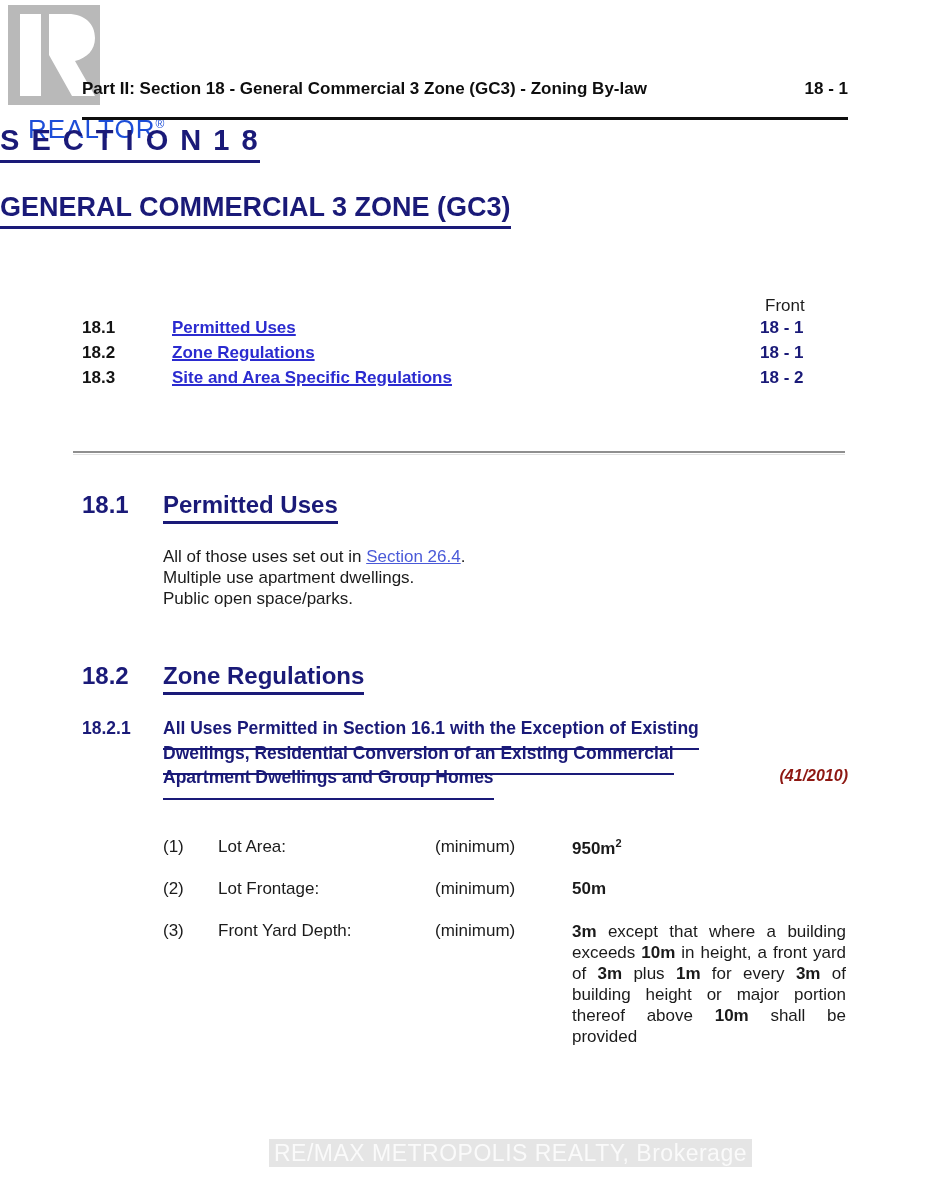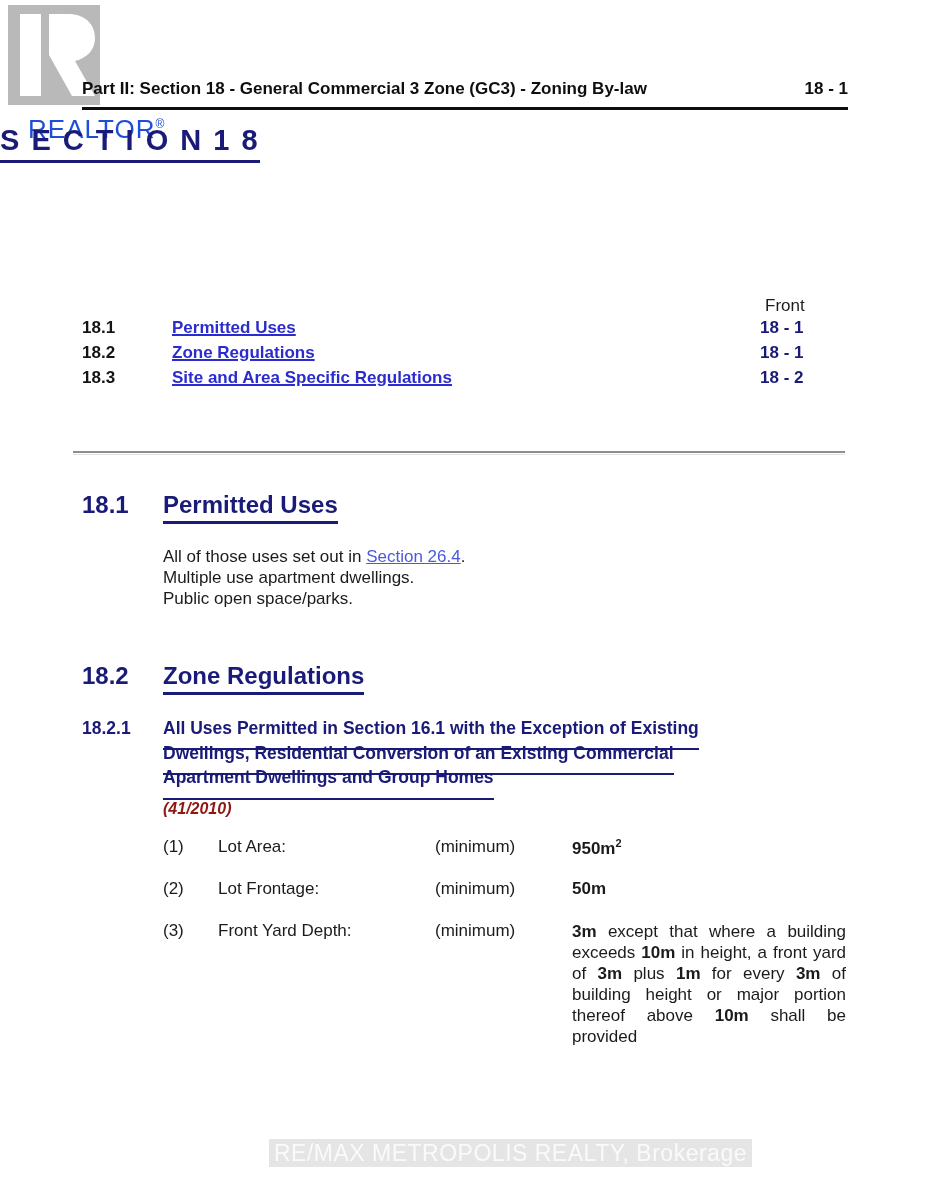--- a/index.html
+++ b/index.html
@@ -16,21 +16,21 @@
   .logo-label{
     position:absolute;left:-3px;top:109px;
     font-size:26px;color:#1d4ed8;letter-spacing:1px;
     font-weight:400;white-space:nowrap;margin-left:23px;
   }
   .logo-label sup{font-size:12px;}
   
   .header-bar{
     position:absolute;left:82px;top:79px;width:766px;z-index:2;
     display:flex;justify-content:space-between;align-items:flex-end;
-    border-bottom:3px solid #0e0e0e;padding-bottom:8px;
+    border-bottom:3px solid #0e0e0e;padding-bottom:18px;
     font-size:17px;font-weight:bold;color:#0e0e0e;white-space:nowrap;gap:40px;
   }
   
   .center-title{position:absolute;left:0;width:100%;z-index:1;}
   .sec-title-text{
     display:inline-block;color:#1a1a78;font-weight:bold;font-size:29px;
     letter-spacing:2px;border-bottom:3px solid #1a1a78;padding-bottom:3px;white-space:nowrap;
   }
   .zone-title-text{
     display:inline-block;color:#1a1a78;font-weight:bold;font-size:27px;
@@ -65,21 +65,21 @@
   .h181{top:491px;} .h182{top:662px;}
   
   .para-181{position:absolute;left:163px;top:546px;font-size:17px;line-height:21px;color:#1b1b1b;}
   .inline-link{color:#4a5ad8;text-decoration:underline;cursor:pointer;}
   
   .sub-head{position:absolute;left:82px;top:718px;width:766px;font-size:17.5px;font-weight:bold;color:#1a1a78;}
   .sub-num{position:absolute;left:0;top:0;}
   .sub-lines{position:absolute;left:81px;top:0;width:685px;}
   .sub-line{height:24.5px;}
   .sub-line .u{border-bottom:2px solid #1a1a78;padding-bottom:10px;}
-  .sub-last{display:flex;justify-content:space-between;align-items:flex-start;flex-direction:column;}
+  .sub-last{display:flex;justify-content:space-between;align-items:flex-start;}
   .amendment{color:#8e1812;font-style:italic;font-size:16px;font-weight:bold;white-space:nowrap;}
   
   .regs{position:absolute;left:163px;top:837px;width:690px;font-size:17px;color:#1b1b1b;}
   .reg-row{position:absolute;left:0;width:690px;}
   .reg-row.r0{top:0;} .reg-row.r1{top:42px;} .reg-row.r2{top:84px;}
   .rg-num{position:absolute;left:0;}
   .rg-label{position:absolute;left:55px;}
   .rg-qual{position:absolute;left:272px;}
   .rg-val{position:absolute;left:409px;font-weight:bold;}
   .rg-val sup{font-size:11px;}
@@ -109,20 +109,23 @@
     <div class="logo-label"><span>REALTOR</span><sup>®</sup></div>
   </div>
 
   <div class="header-bar">
     <span>Part II:  Section 18 - General Commercial 3 Zone (GC3) - Zoning By-law</span>
     <span>18 - 1</span>
   </div>
 
   <div class="center-title" style="top:124px;">
     <span class="sec-title-text">S E C T I O N   1 8</span>
+  </div>
+  <div class="center-title" style="top:192px;">
+    <span class="zone-title-text">GENERAL COMMERCIAL 3 ZONE (GC3)</span>
   </div>
 
   <div class="toc">
     <div class="toc-page-label">Front</div>
     <div class="toc-row r0">
       <span class="toc-num">18.1</span>
       <span class="toc-link">Permitted Uses</span>
       <span class="toc-pg">18 - 1</span>
     </div>
     <div class="toc-row r1">

